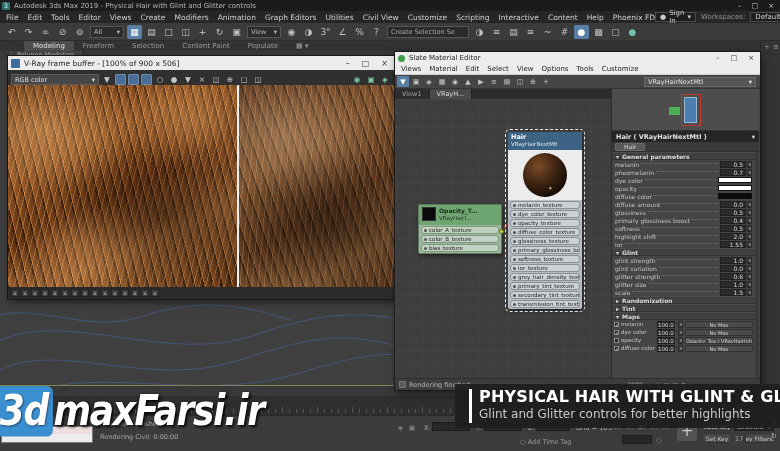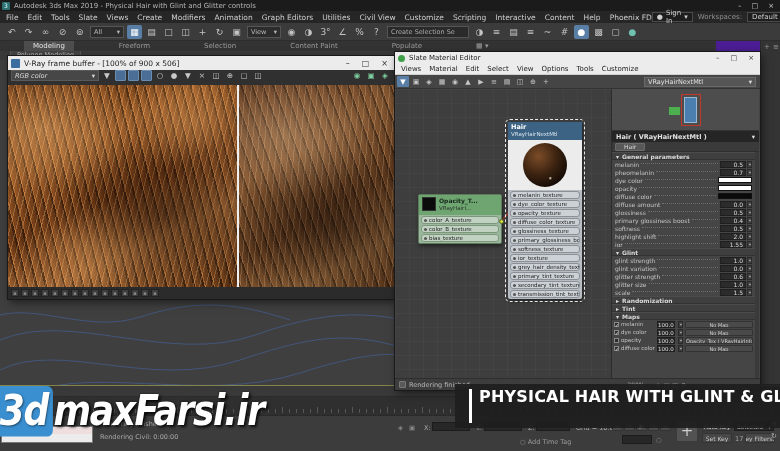--- a/index.html
+++ b/index.html
@@ -27,22 +27,22 @@
                border-bottom:1px solid #2d2d2d;display:flex;align-items:center;padding-left:3px;}
   .ticon{width:15px;height:14px;margin:0 1px;display:flex;align-items:center;justify-content:center;
          font-size:9px;color:#c3c3c3;border-radius:2px;}
   .ticon.active{background:#5a7fa6;color:#fff;}
   .ticon.teal{color:#6fc0b0;}
   .tdrop{height:12px;min-width:34px;margin:0 2px;background:#2c2c2c;border:1px solid #555;
          font-size:6.5px;color:#bbb;display:flex;align-items:center;justify-content:space-between;
          padding:0 3px;gap:3px;}
   .tfield{height:12px;width:82px;margin:0 2px;background:#2a2a2a;border:1px solid #555;
           font-size:6.5px;color:#aaa;padding:0 3px;font-family:"DejaVu Sans",sans-serif;}
-  #ribbontabs{position:absolute;left:0;top:41px;width:716px;height:10px;background:#333;
-              display:flex;align-items:stretch;font-size:7px;color:#9a9a9a;padding-left:24px;gap:36px;}
+  #ribbontabs{position:absolute;left:0;top:41px;width:780px;height:10px;background:#333;
+              display:flex;align-items:stretch;font-size:7px;color:#9a9a9a;padding-left:24px;}
   .rtab{padding:0 9px;display:flex;align-items:center;}
   .rtab.active{background:#4d4d4d;color:#e4e4e4;}
   #ribbonsub{position:absolute;left:0;top:51px;width:780px;height:9px;background:#3a3a3a;}
   #ribbonsub .chip{position:absolute;left:10px;top:0px;height:9px;background:#454545;
                    border:1px solid #565656;border-top:none;font-size:6.5px;color:#bdbdbd;
                    padding:0 6px;display:flex;align-items:center;}
 
   
   #viewport{position:absolute;left:0;top:60px;width:780px;height:325px;background:#3f3f3f;}
   #wireframe{position:absolute;left:0;top:235px;}
@@ -71,21 +71,21 @@
            border:1px solid #3a3a3a;border-radius:2px;color:#ccc;font-size:15px;line-height:20px;
            text-align:center;}
   .navico{position:absolute;font-size:7px;color:#b9b9b9;}
 
   
   #vfb{position:absolute;left:8px;top:56px;width:387px;height:243px;z-index:20;
        background:#2b2b2b;box-shadow:0 0 0 1px #191919, 2px 3px 9px rgba(0,0,0,.55);}
   #vfb-title{height:14px;background:#ececec;display:flex;align-items:center;font-size:7.5px;color:#222;}
   #vfb-title .vicon{width:9px;height:9px;background:#3b6e9e;margin:0 4px 0 3px;border-radius:1px;}
   #vfb-title .wctls{margin-left:auto;display:flex;gap:12px;padding-right:7px;font-size:8px;color:#333;}
-  #vfb-toolbar{height:15px;background:#303030;display:flex;align-items:flex-start;padding-left:3px;gap:2px;font-style:italic;}
+  #vfb-toolbar{height:15px;background:#303030;display:flex;align-items:flex-end;padding-left:3px;gap:2px;}
   #vfb-drop{width:88px;height:11px;background:#474747;border:1px solid #5a5a5a;font-size:6.5px;
             color:#ddd;display:flex;align-items:center;justify-content:space-between;padding:0 3px;}
   .vico{width:12px;height:11px;display:flex;align-items:center;justify-content:center;
         font-size:7.5px;color:#c9c9c9;border-radius:1px;}
   .vico.chan{background:#4a6e96;width:11px;border:1px solid #6a8cb0;}
   .vico.green{color:#7fd0a0;}
   #vfb-right-icons{margin-left:auto;display:flex;gap:2px;padding-right:4px;}
   #vfb-image{position:relative;height:202px;display:flex;}
   .hairL{width:229px;height:100%;
     background:
@@ -237,21 +237,21 @@
       <span>□</span>
       <span>×</span>
     </span>
   </div>
 
   <div id="menubar">
     <div id="menu-items">
         <span class="menu-item">File</span>
         <span class="menu-item">Edit</span>
         <span class="menu-item">Tools</span>
-        <span class="menu-item">Slate</span>
+        <span class="menu-item">Editor</span>
         <span class="menu-item">Views</span>
         <span class="menu-item">Create</span>
         <span class="menu-item">Modifiers</span>
         <span class="menu-item">Animation</span>
         <span class="menu-item">Graph Editors</span>
         <span class="menu-item">Utilities</span>
         <span class="menu-item">Civil View</span>
         <span class="menu-item">Customize</span>
         <span class="menu-item">Scripting</span>
         <span class="menu-item">Interactive</span>
@@ -594,20 +594,24 @@
           <span class="smico">⊕</span>
           <span class="smico">+</span>
         </span>
       <span id="sme-mtl-drop">
         <span>VRayHairNextMtl</span>
         <span>▾</span>
       </span>
     </div>
     <div id="sme-content">
       <div id="nodeview">
+        <div id="sme-tabs">
+            <span class="stab">View1</span>
+            <span class="stab active">VRayH...</span>
+          </div>
         <div id="canvas">
           <svg id="wiresvg" width="217" height="279">
             <line x1="108" y1="130" x2="115" y2="122" stroke="#b04038" stroke-width="1.5"></line>
           </svg>
           <div class="node" id="node-opacity">
             <div class="nhead">
               <span class="thumb"></span>
               <span class="titles">
                 <div class="t1">Opacity_T...</div>
                 <div class="t2">VRayHairI...</div>
@@ -827,17 +831,18 @@
   </div>
 
   <div id="rightstrip">
       <span>+</span>
       <span>≡</span>
     </div>
 
   <div id="banner">
     <div class="bar"></div>
     <div class="btitle">PHYSICAL HAIR WITH GLINT &amp; GLITTER</div>
+    <div class="bsub">Glint and Glitter controls for better highlights</div>
   </div>
   <div id="watermark">
     <span class="wm3d">3d</span><span>maxFarsi.ir</span>
   </div>
 </div>
 
 </body></html>

